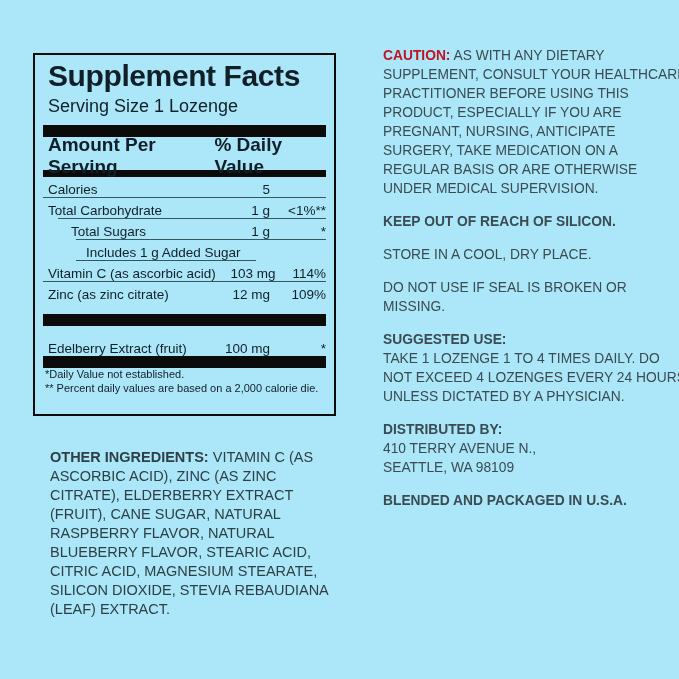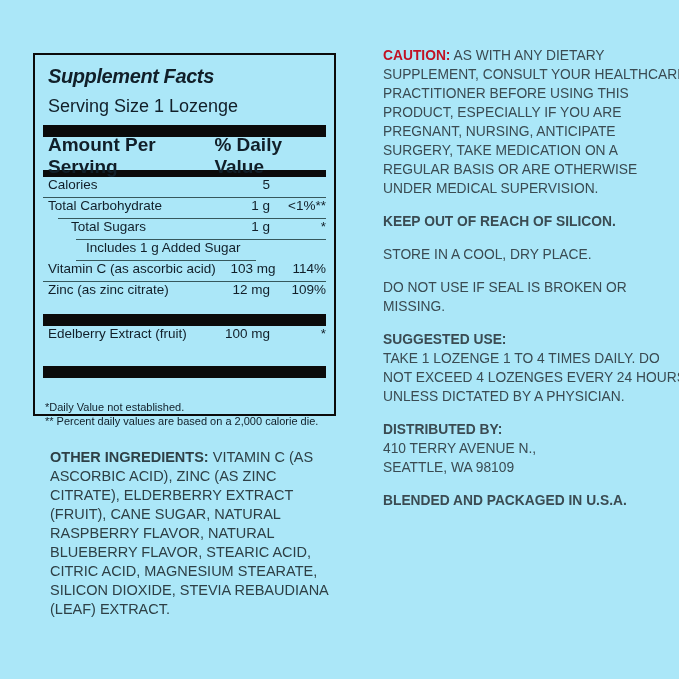--- a/index.html
+++ b/index.html
@@ -10,45 +10,45 @@
     -webkit-font-smoothing:antialiased;
   }
 
   
   .panel {
     position:absolute; left:33px; top:53px; width:303px; height:363px;
     box-sizing:border-box; border:2px solid #0b0b0b;
     padding:6px 8px 0 8px; color:#111f29;
   }
   .panel-title {
-    font-size:20px; font-weight:bold; line-height:30px;
-    letter-spacing:-0.4px; padding-left:5px;font-style:italic;
+    font-size:30px; font-weight:bold; line-height:30px;
+    letter-spacing:-0.4px; padding-left:5px;
   }
   .serving { font-size:18px; line-height:15px; margin-top:8px; padding-left:5px; }
   .bar { background:#0b0b0b; height:12px; }
   .bar-1 { margin-top:11px; }
   .bar-2 { height:7px; margin-top:6px; }
   .bar-3 { margin-top:12px; }
   .hdr-row {
     display:flex; justify-content:space-between; align-items:center;
     font-weight:bold; font-size:19px; height:16px; margin-top:11px;
     padding-left:5px;
   }
-  .t-row { display:flex; align-items:flex-start; height:20px; font-size:13.5px; }
+  .t-row { display:flex; align-items:flex-end; height:20px; font-size:13.5px; }
   .t-row .nm { flex:1; padding-left:5px; white-space:nowrap; }
   .t-row.ind-1 .nm { padding-left:28px; }
   .t-row.ind-2 .nm { padding-left:43px; }
   .t-row .amt { width:66px; text-align:right; white-space:nowrap; }
   .t-row .dv  { width:56px; text-align:right; white-space:nowrap; }
-  .t-row.tall { height:40px; }
+  .t-row.tall { height:30px; }
   .sep { height:1px; background:#36585c; }
   .sep.s1 { margin-left:15px; }
   .sep.s2 { margin-left:33px; }
   .sep.s3 { margin-left:33px; margin-right:70px; }
-  .foot { font-size:11px; line-height:13.5px; margin-top:23px; padding-left:2px; }
+  .foot { font-size:11px; line-height:13.5px; margin-top:0; padding-left:2px; }
 
   
   .ingredients {
     position:absolute; left:50px; top:448px; width:295px;
     font-size:14.5px; line-height:19px; color:#2e4046;
   }
   .ingredients .lbl { font-weight:bold; }
 
   
   .right-col {

